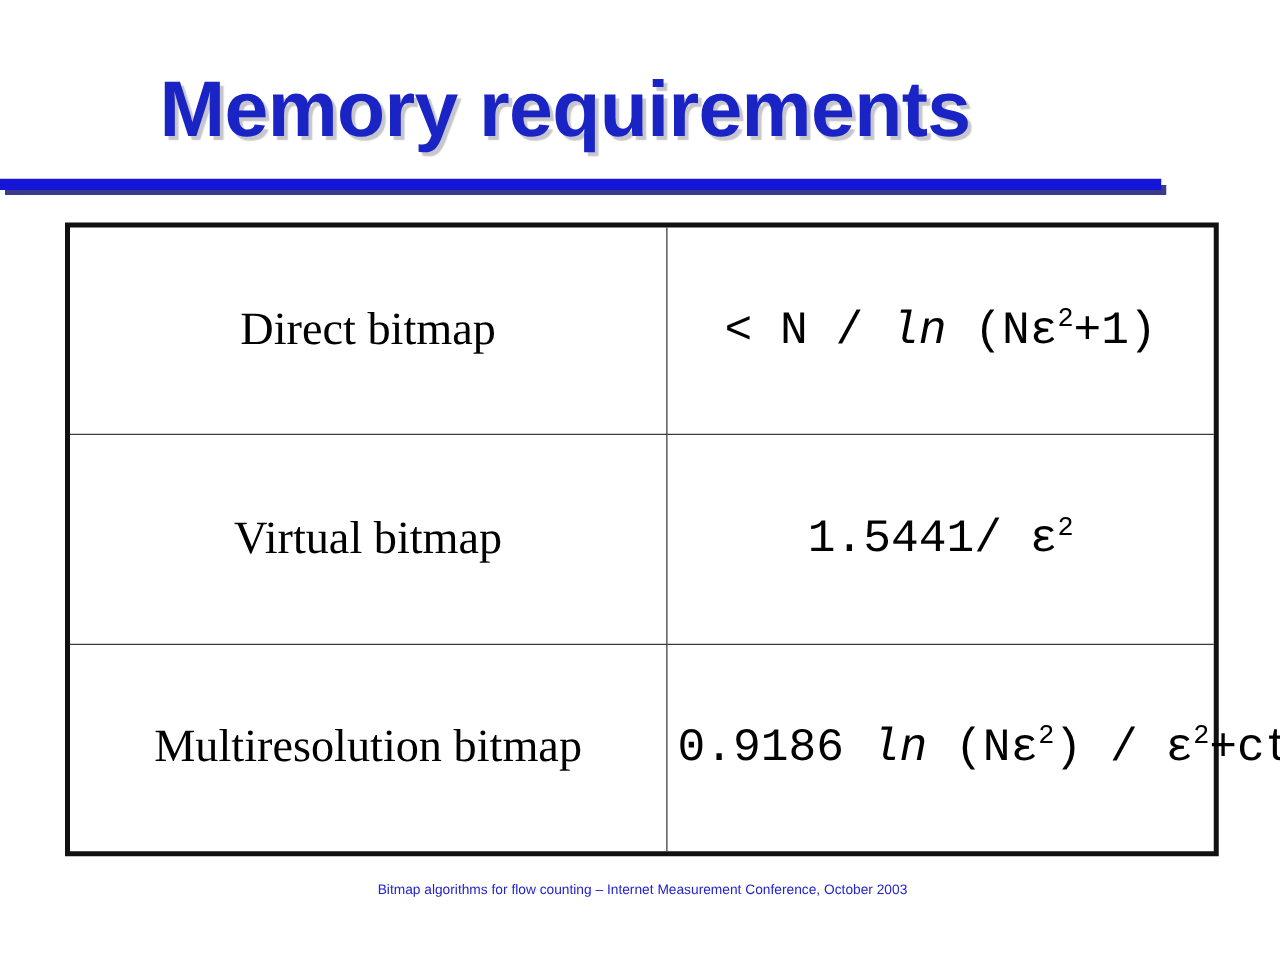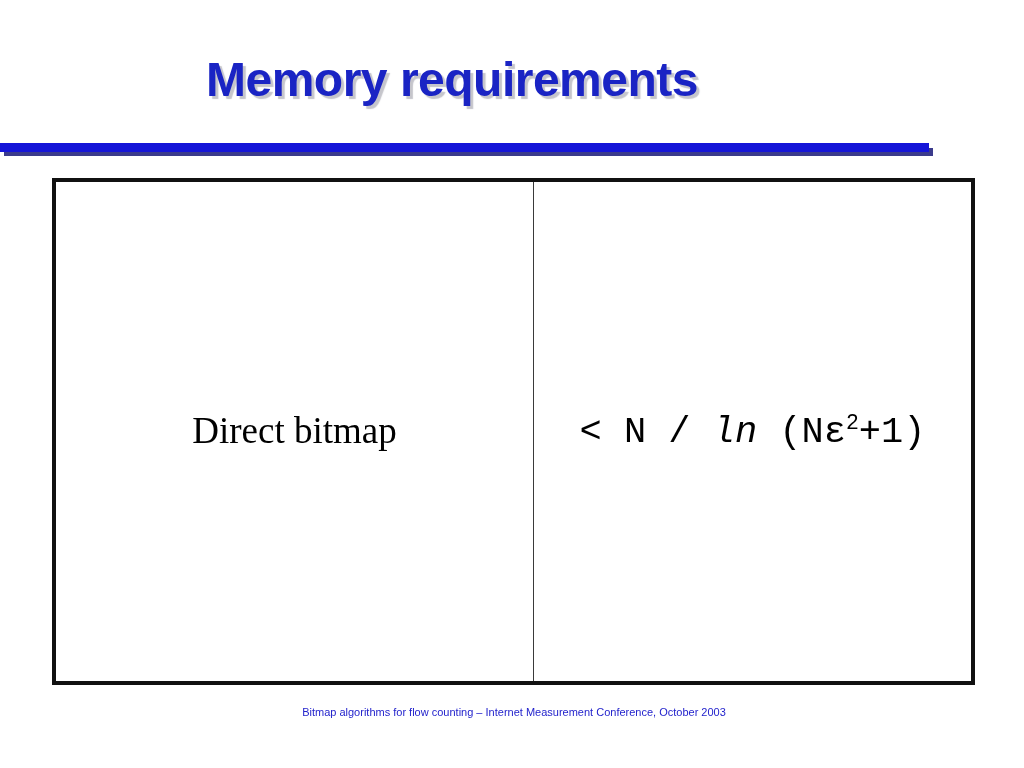--- a/index.html
+++ b/index.html
@@ -18,21 +18,21 @@
 
   
   .slide-title {
     position: absolute;
     left: 0;
     top: 52px;
     width: 904px;
     text-align: center;
     font-family: "Liberation Sans", sans-serif;
     font-weight: bold;
-    font-size: 48px;
+    font-size: 63px;
     letter-spacing: -0.5px;
     color: #1A24C4;
     text-shadow: 3px 3px 1px rgba(150,150,160,0.55);
     white-space: nowrap;
   }
 
   
   .title-rule-wrap {
     position: absolute;
     left: 0;
@@ -127,17 +127,29 @@
 
 <div class="mem-table">
   <table>
     <tbody>
       <tr>
         <td>Direct bitmap</td>
         <td>
           <span class="frm"><span>&lt; N / </span><i>ln</i><span> (Nε</span><sup>2</sup><span>+1)</span></span>
         </td>
       </tr>
+      <tr>
+        <td>Virtual bitmap</td>
+        <td>
+          <span class="frm"><span>1.5441/ ε</span><sup>2</sup></span>
+        </td>
+      </tr>
+      <tr>
+        <td class="cell-big">Multiresolution bitmap</td>
+        <td class="cell-big">
+          <span class="frm"><span>0.9186 </span><i>ln</i><span> (Nε</span><sup>2</sup><span>) / ε</span><sup>2</sup><span>+ct.</span></span>
+        </td>
+      </tr>
     </tbody>
   </table>
 </div>
 
 <div class="footer">Bitmap algorithms for flow counting – Internet Measurement Conference, October 2003</div>
 
 </body></html>

